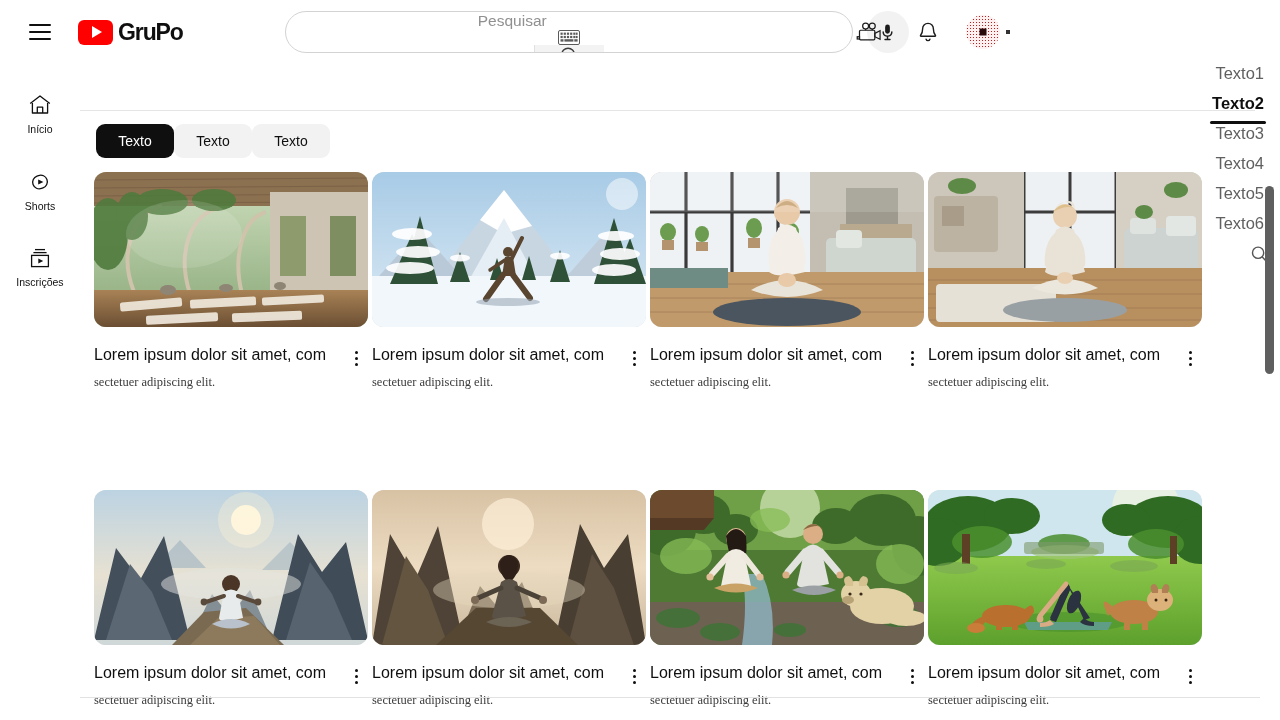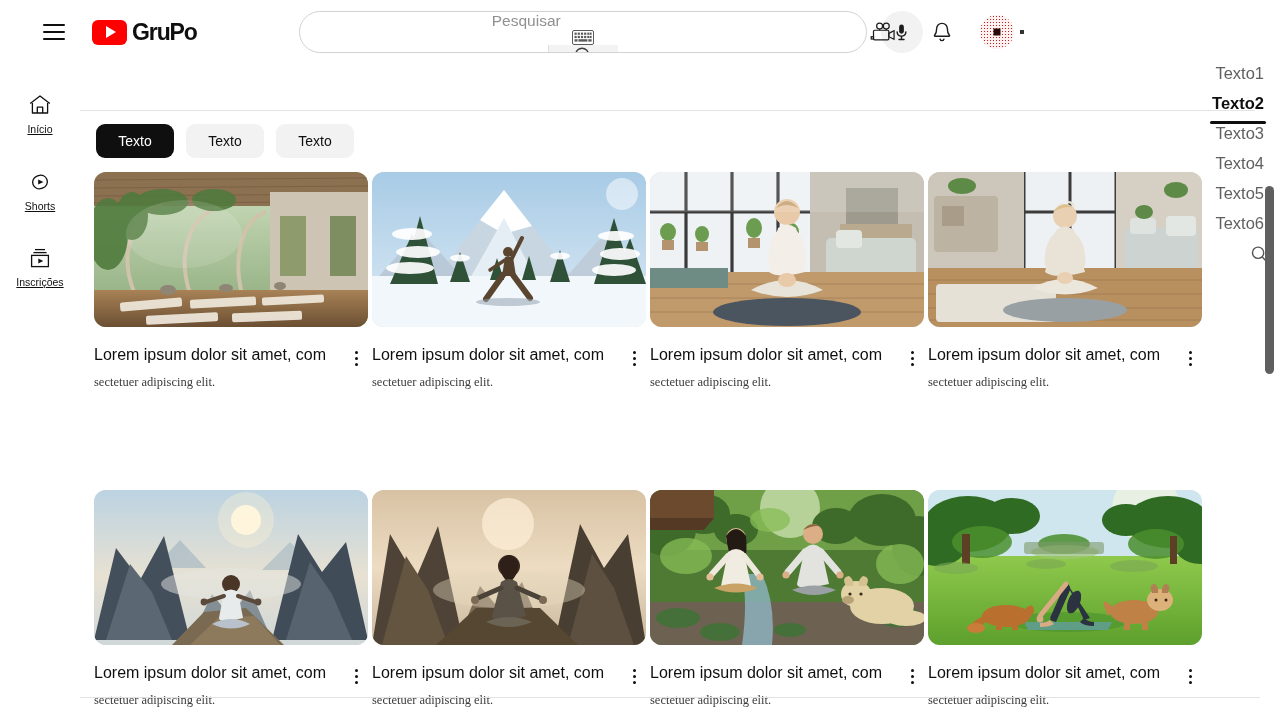--- a/index.html
+++ b/index.html
@@ -10,21 +10,20 @@
     overflow: hidden;
   }
   body { position: relative; }
 
   
   #topbar {
     position: absolute; top: 0; left: 0;
     width: 1028px; height: 64px;
     display: flex; align-items: center;
     background: #fff;
-    margin-left: 14px;
   }
   #hamburger {
     width: 40px; height: 40px; margin-left: 20px;
     display: flex; flex-direction: column; justify-content: center;
     align-items: center; gap: 5px; cursor: pointer; border-radius: 50%;
   }
   #hamburger span { display: block; width: 22px; height: 2px; background: #0f0f0f; border-radius: 1px; }
 
   #logo { display: flex; align-items: center; margin-left: 18px; cursor: pointer; gap: 5px; }
   #logo .play-badge {
@@ -96,21 +95,21 @@
     width: 80px; height: 656px;
     padding-top: 14px;
     display: flex; flex-direction: column; align-items: center; gap: 12px;
     background: #fff;
   }
   .rail-item {
     width: 68px; padding: 14px 0 8px; border-radius: 10px;
     display: flex; flex-direction: column; align-items: center; gap: 6px;
     cursor: pointer;
   }
-  .rail-label { font-size: 10.5px; color: #0f0f0f; line-height: 1; text-decoration: underline; }
+  .rail-label { font-size: 10.5px; color: #0f0f0f; line-height: 1; }
 
   
   #main {
     position: absolute; left: 80px; top: 64px;
     width: 1200px; height: 656px;
     background: #fff;
   }
 
   #tabs-row {
     position: relative; height: 46px; margin-left: 14px;
@@ -127,21 +126,21 @@
   }
   #tab-search-icon { padding: 0 10px 10px 14px; cursor: pointer; display:flex; align-items:flex-end; }
   #tabs-underline {
     position: absolute; left: 0; right: 25px; top: 46px;
     height: 1px; background: #e5e5e5;
   }
 
   
   #chips {
     position: absolute; top: 60px; left: 16px;
-    display: flex; gap: 12px;
+    display: flex; 
   }
   .chip {
     height: 34px; min-width: 78px; padding: 0 22px;
     border-radius: 9px; display: flex; align-items: center; justify-content: center;
     font-size: 14px; cursor: pointer;
     background: #f2f2f2; color: #0f0f0f;
   }
   .chip.active { background: #0f0f0f; color: #fff; }
 
   

